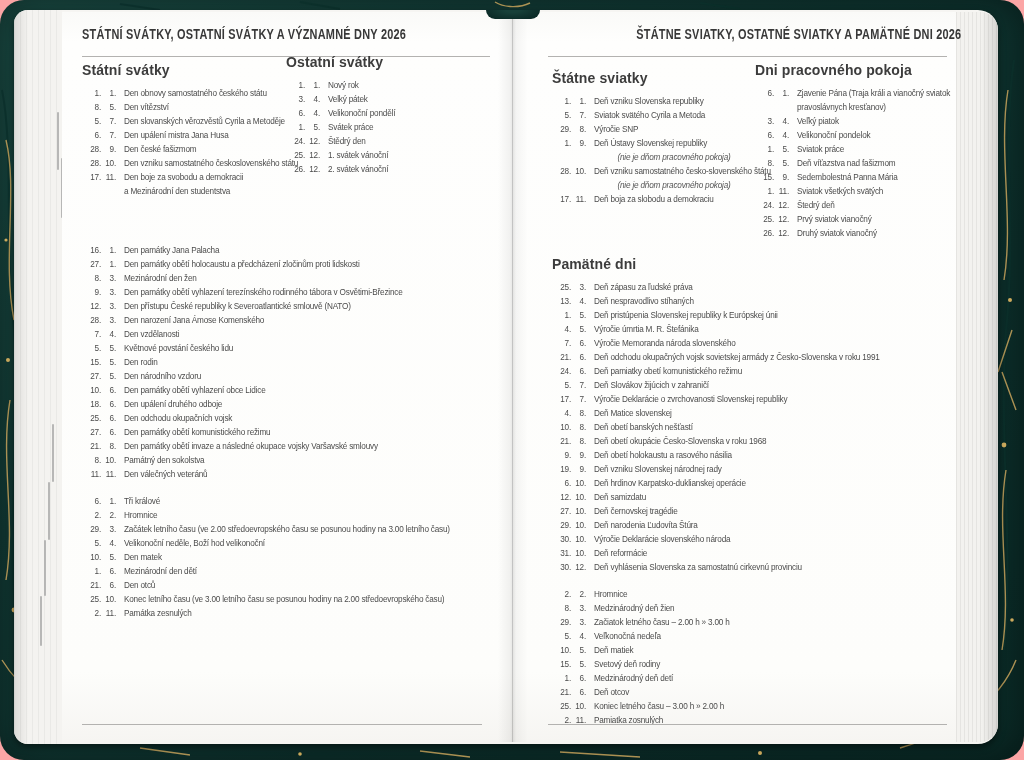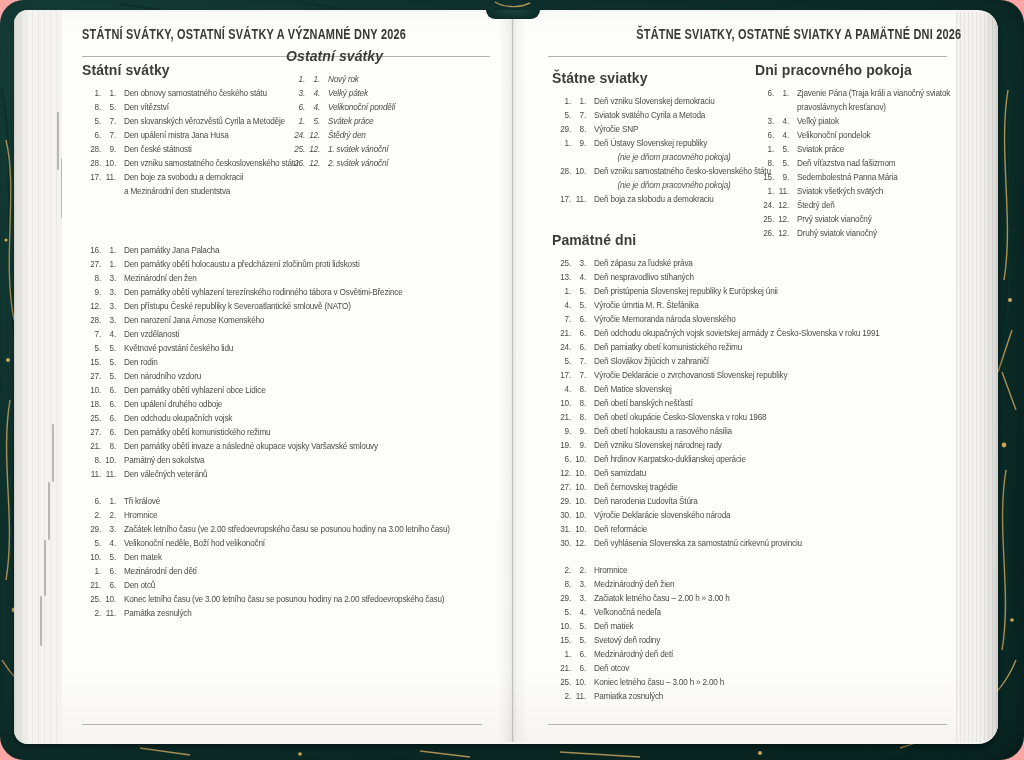--- a/index.html
+++ b/index.html
@@ -42,25 +42,25 @@
          letter-spacing:.3px;color:#383838;white-space:nowrap;}
   #title-left{left:82px;transform:scaleX(.78);transform-origin:0 50%;}
   #title-right{left:550px;width:392px;text-align:right;transform:scaleX(.78);transform-origin:100% 50%;}
   .rule{position:absolute;height:1px;background:#b3b2b0;}
   #rule-left-top{left:82px;top:56px;width:408px;}
   #rule-right-top{left:548px;top:56px;width:399px;}
   #rule-left-bottom{left:82px;top:724px;width:400px;}
   #rule-right-bottom{left:548px;top:724px;width:399px;}
   .section{position:absolute;}
   #sec-cz-state{left:82px;top:62px;width:202px;}
-  #sec-cz-other{left:286px;top:48px;width:212px;font-style:italic;}
+  #sec-cz-other{left:286px;top:54px;width:212px;}
   #sec-cz-significant{left:82px;top:244px;width:420px;}
   #sec-sk-state{left:552px;top:70px;width:202px;}
   #sec-sk-rest{left:755px;top:62px;width:200px;}
-  #sec-sk-memorial{left:552px;top:232px;width:400px;}
+  #sec-sk-memorial{left:552px;top:256px;width:400px;}
   .sec-heading{font-size:14px;font-weight:bold;color:#3c3c3c;margin:0 0 9px 0;letter-spacing:.1px;}
   .group + .group{margin-top:13px;}
   .row{display:grid;grid-template-columns:19px 15px 1fr;line-height:14px;
        font-size:8.2px;letter-spacing:-.2px;color:#4c4c4c;}
   .row .d,.row .m{text-align:right;}
   .row .t{padding-left:8px;white-space:nowrap;}
   .row.note .t{font-style:italic;color:#555;text-align:center;}
 </style>
 </head>
 <body>
@@ -146,21 +146,21 @@
           <span class="t">Den slovanských věrozvěstů Cyrila a Metoděje</span>
         </div>
         <div class="row">
           <span class="d">6.</span>
           <span class="m">7.</span>
           <span class="t">Den upálení mistra Jana Husa</span>
         </div>
         <div class="row">
           <span class="d">28.</span>
           <span class="m">9.</span>
-          <span class="t">Den české státnosti</span>
+          <span class="t">Den české fašizmom</span>
         </div>
         <div class="row">
           <span class="d">28.</span>
           <span class="m">10.</span>
           <span class="t">Den vzniku samostatného československého státu</span>
         </div>
         <div class="row">
           <span class="d">17.</span>
           <span class="m">11.</span>
           <span class="t">Den boje za svobodu a demokracii</span>
@@ -351,21 +351,21 @@
   <div class="rule" id="rule-left-bottom"></div>
 
   <div class="page-title" id="title-right">ŠTÁTNE SVIATKY, OSTATNÉ SVIATKY A PAMÄTNÉ DNI 2026</div>
   <div class="rule" id="rule-right-top"></div>
   <div class="section" id="sec-sk-state">
       <div class="sec-heading">Štátne sviatky</div>
       <div class="group">
         <div class="row">
           <span class="d">1.</span>
           <span class="m">1.</span>
-          <span class="t">Deň vzniku Slovenskej demokraciu</span>
+          <span class="t">Deň vzniku Slovenska republiky</span>
         </div>
         <div class="row">
           <span class="d">5.</span>
           <span class="m">7.</span>
           <span class="t">Sviatok svätého Cyrila a Metoda</span>
         </div>
         <div class="row">
           <span class="d">29.</span>
           <span class="m">8.</span>
           <span class="t">Výročie SNP</span>

